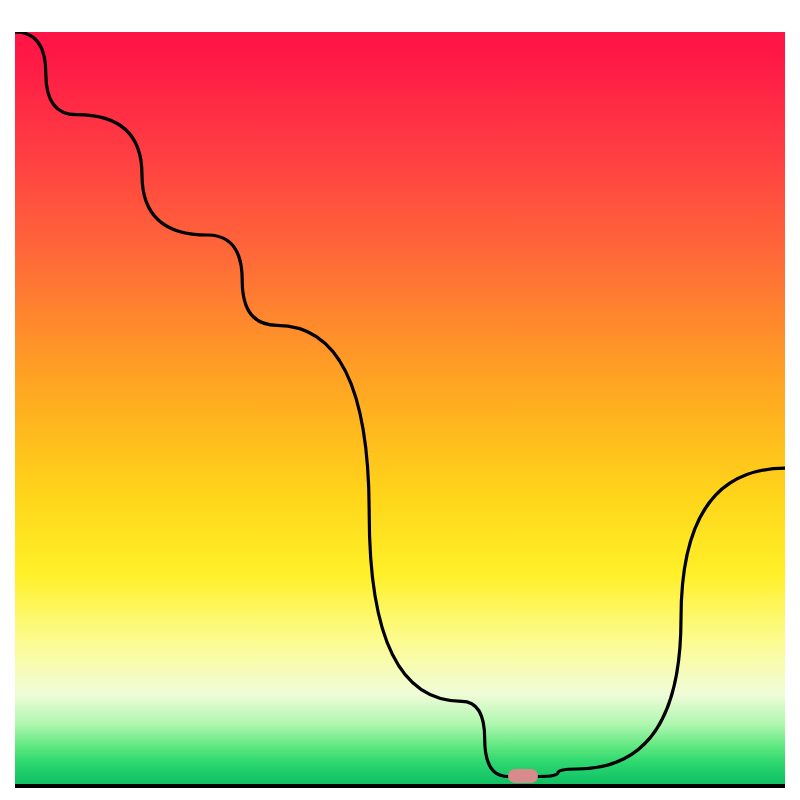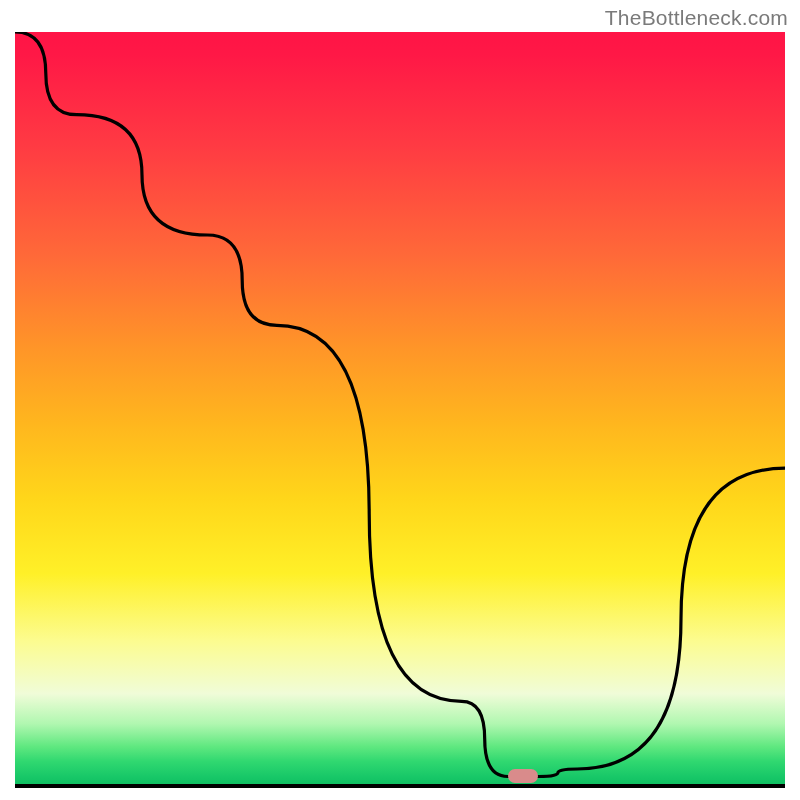--- a/index.html
+++ b/index.html
@@ -64,21 +64,20 @@
     width: 30px;
     height: 14px;
     background: #d98b8b;
     border-radius: 7px;
   }
 </style>
 </head>
 <body>
 
 <div class="chart-container">
-  <div class="watermark">TheBottleneck.com</div>
 
   <div class="plot-area">
     <svg class="curve-svg" viewBox="0 0 770 752" preserveAspectRatio="none">
       <path d="M 0.0 0.0 Q 30.8 0.0 30.8 41.4 Q 30.8 82.7 61.6 82.7 Q 127.0 82.7 127.0 142.9 Q 127.0 203.0 192.5 203.0 Q 227.2 203.0 227.2 248.2 Q 227.2 293.3 261.8 293.3 Q 354.2 293.3 354.2 481.3 Q 354.2 669.3 446.6 669.3 Q 469.7 669.3 469.7 706.9 Q 469.7 744.5 492.8 744.5 Q 508.2 744.5 508.2 744.5 Q 508.2 744.5 523.6 744.5 Q 542.9 744.5 542.9 740.7 Q 542.9 737.0 562.1 737.0 Q 666.0 737.0 666.0 586.6 Q 666.0 436.2 770.0 436.2" fill="none" stroke="#000000" stroke-width="3.2"></path>
     </svg>
     <div class="marker" style="left: 493.2px; top: 737.48px;"></div>
   </div>
 </div>
 
 </body></html>

